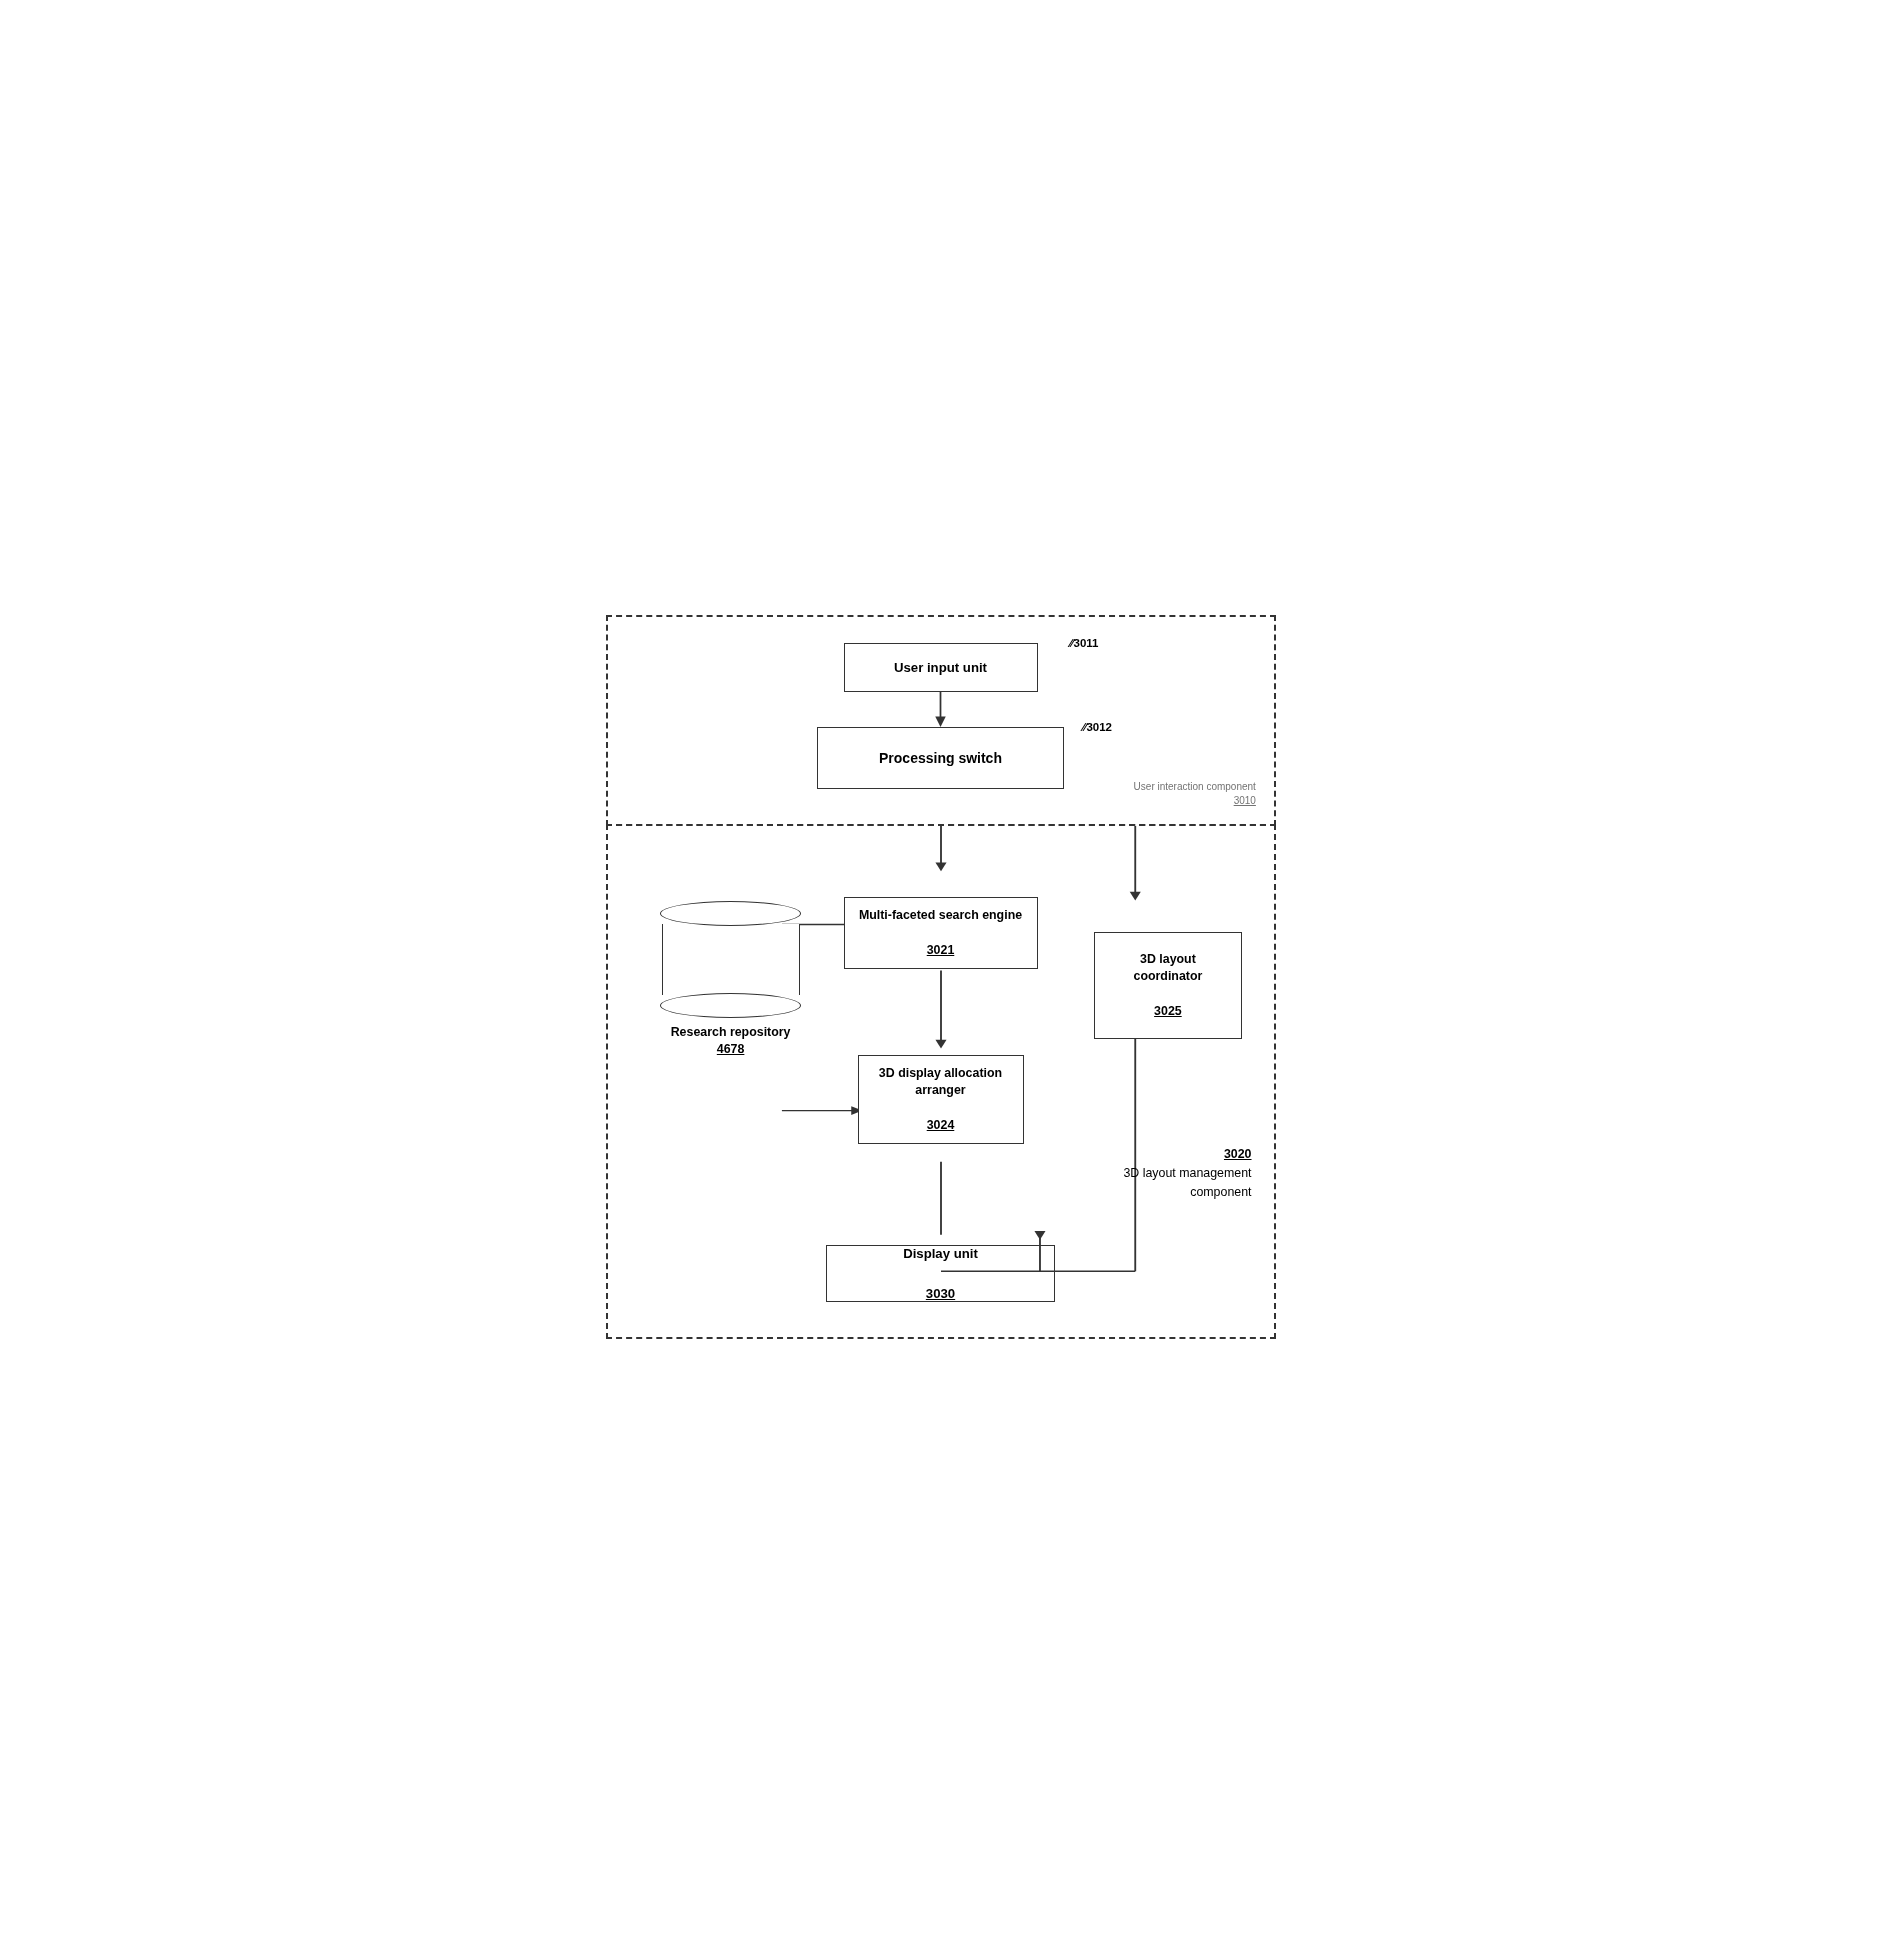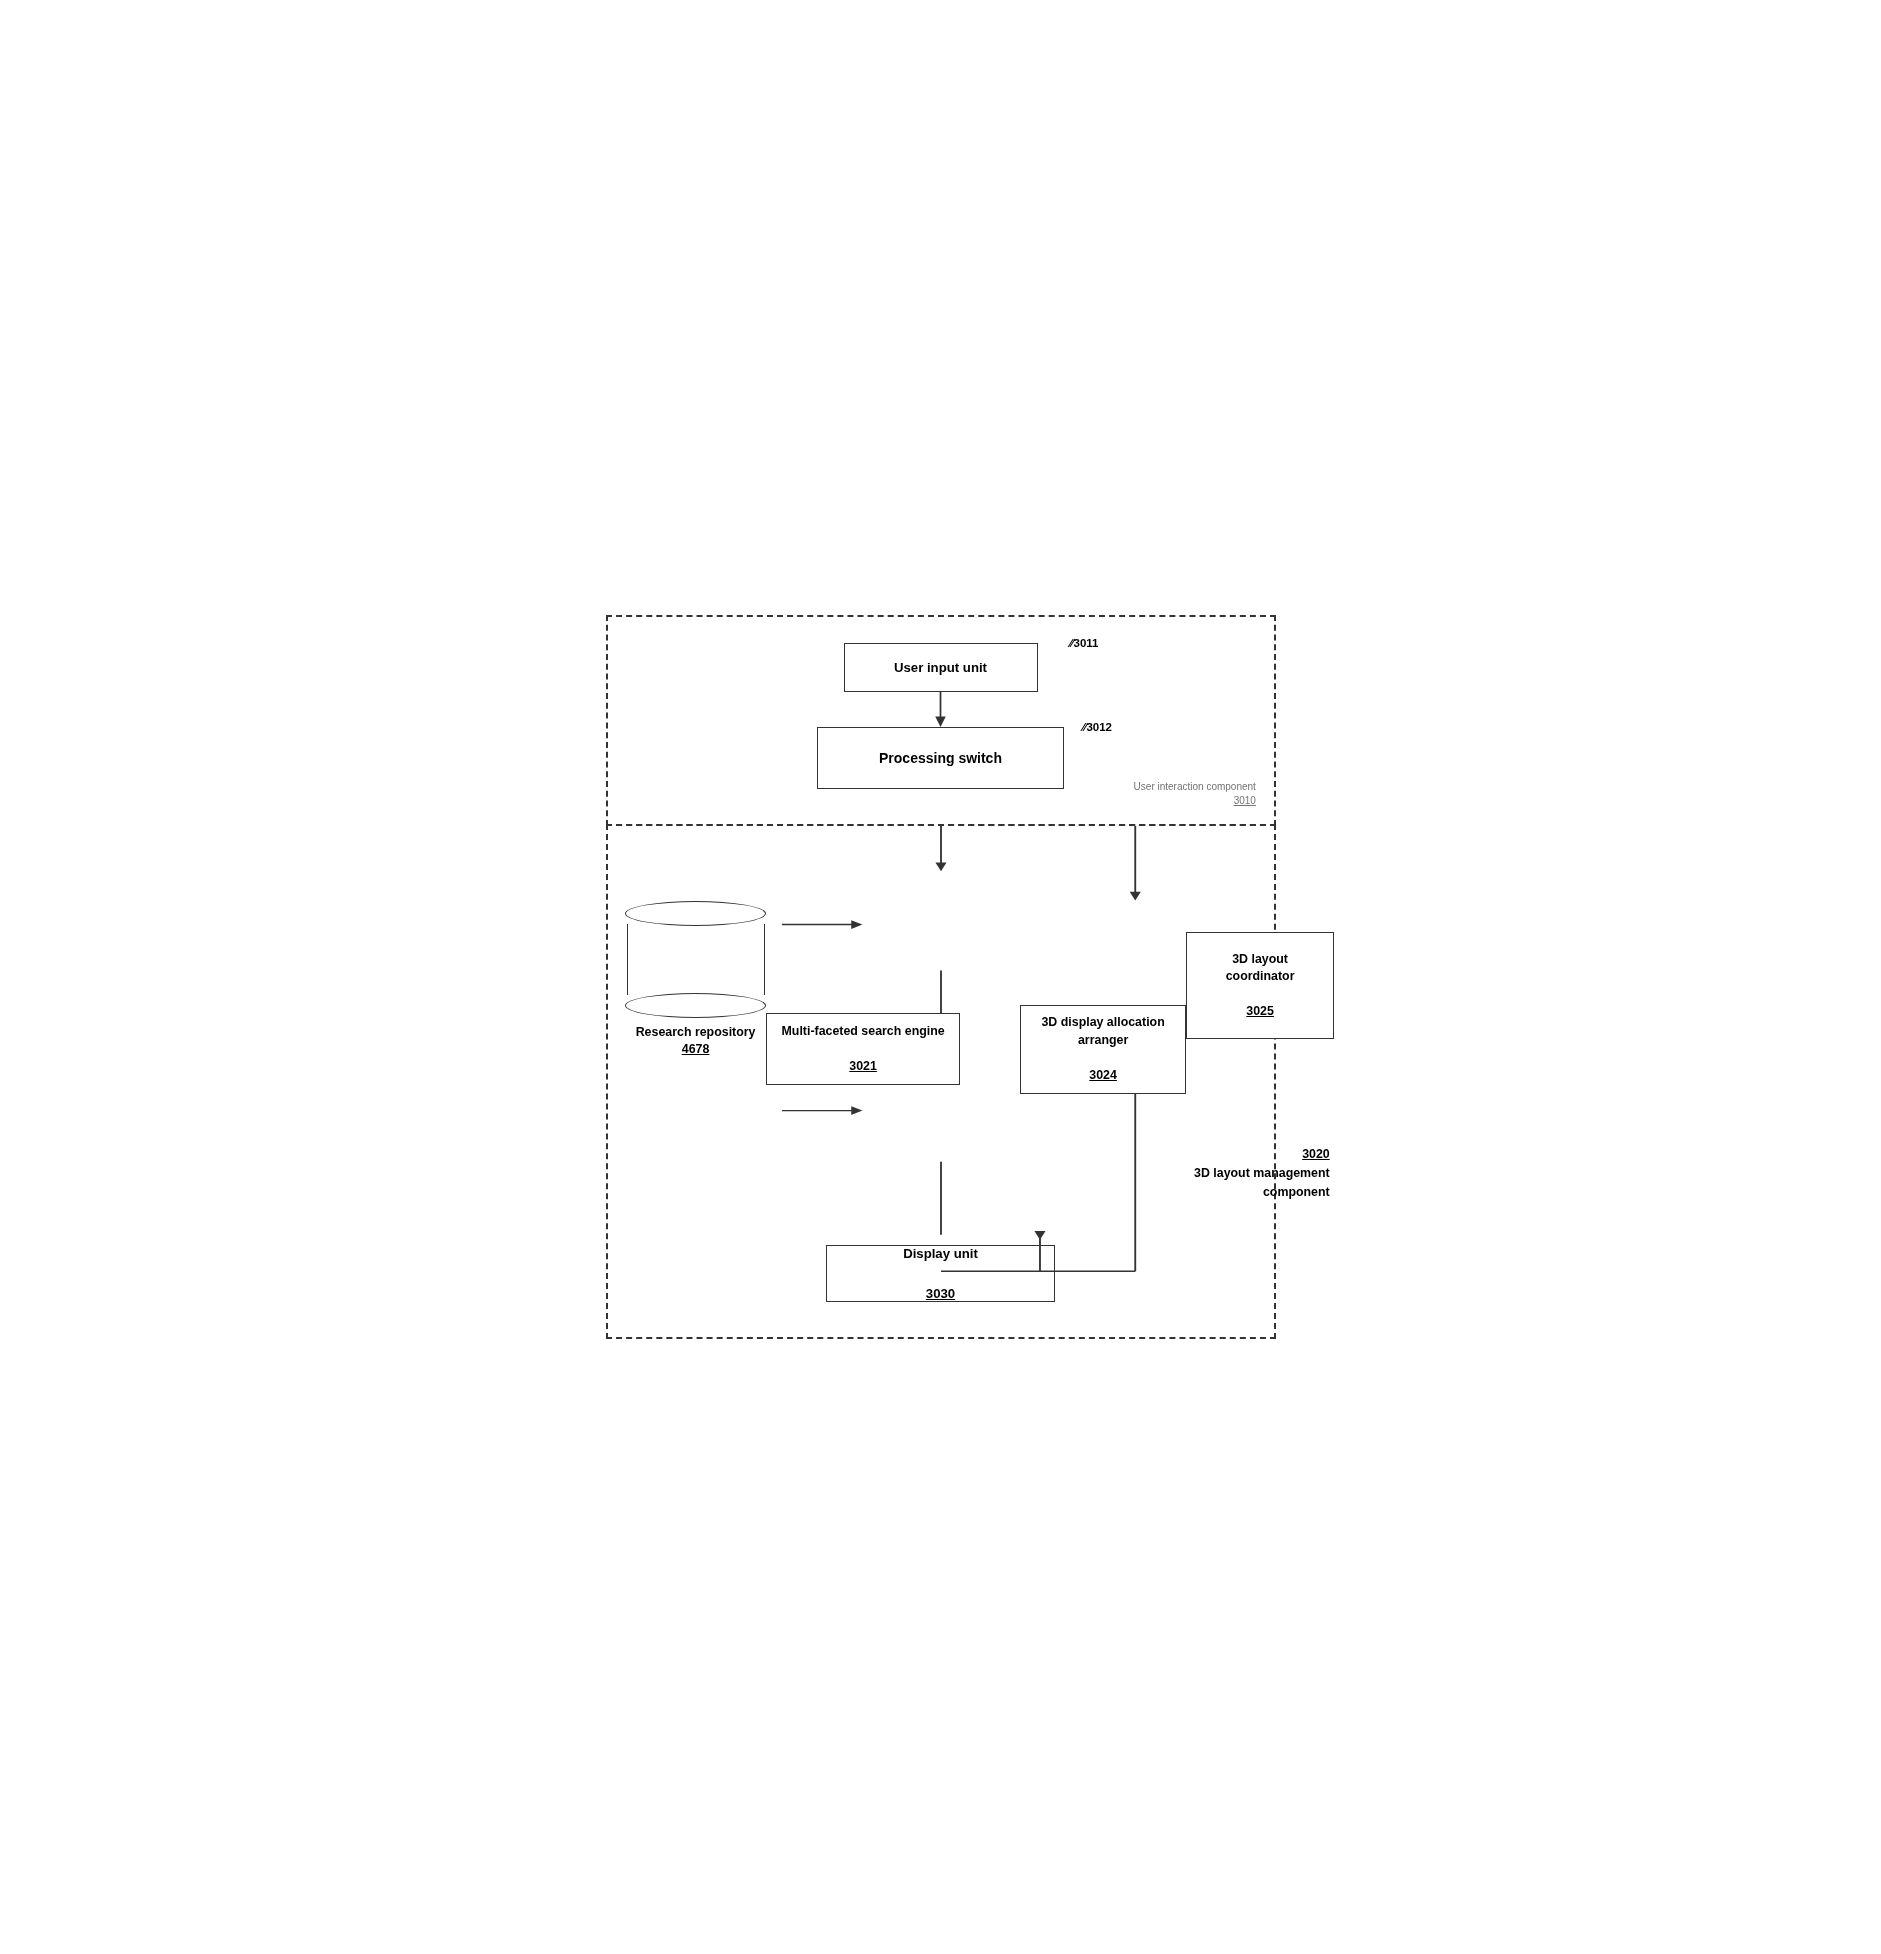--- a/index.html
+++ b/index.html
@@ -96,21 +96,21 @@
           </div>
           <div style="text-align:center; margin-top:5.3px; font-size:12.4px; font-weight:bold; line-height:1.4;">
             <span>Research repository</span><br>
             <u>4678</u>
           </div>
         </div>
 
 
       </div>
 
-      <div style="display:flex; flex-direction:row; align-items:center; flex:1; gap:30px; padding-top:53px;">
+      <div style="display:flex; flex-direction:column; align-items:center; flex:1; gap:30px; padding-top:53px;">
 
         <div style="border:1.8px solid #333; background:#fff; width:194px; min-height:71px; display:flex; flex-direction:column; align-items:center; justify-content:center; text-align:center; font-size:12.4px; font-weight:bold; padding:8.8px; line-height:1.4;">
           <span>Multi-faceted search engine</span>
           <br>
             <u>3021</u>
         </div>
 
         <div style="height:26.5px; display:flex; align-items:center;">
         </div>
 
@@ -125,21 +125,21 @@
       <div style="display:flex; flex-direction:column; align-items:center; width:176px; padding-top:0;">
 
         <div style="border:1.8px solid #333; background:#fff; width:148px; min-height:79px; display:flex; flex-direction:column; align-items:center; justify-content:center; text-align:center; font-size:12.4px; font-weight:bold; padding:18px; line-height:1.4; margin-top:88px;">
           <span>3D layout coordinator</span>
           <br>
             <u>3025</u>
         </div>
 
         <div style="margin-top: 106px; font-size:12.4px; font-weight:bold; text-align:right; line-height:1.5; align-self:flex-end; padding-right:4.4px;">
           <u>3020</u><br>
-          <span style="font-weight:bold;">3D layout management component</span>
+          <span style="font-weight:normal;">3D layout management component</span>
         </div>
 
       </div>
 
     </div>
 
     <div style="display:flex; justify-content:center; margin-top:44px;">
       <div style="border:1.8px solid #333; background:#fff; width:229px; height:57px; display:flex; flex-direction:column; align-items:center; justify-content:center; text-align:center; font-size:13.2px; font-weight:bold; line-height:1.5;gap:20px;">
         <span>Display unit</span>
         <u>3030</u>

